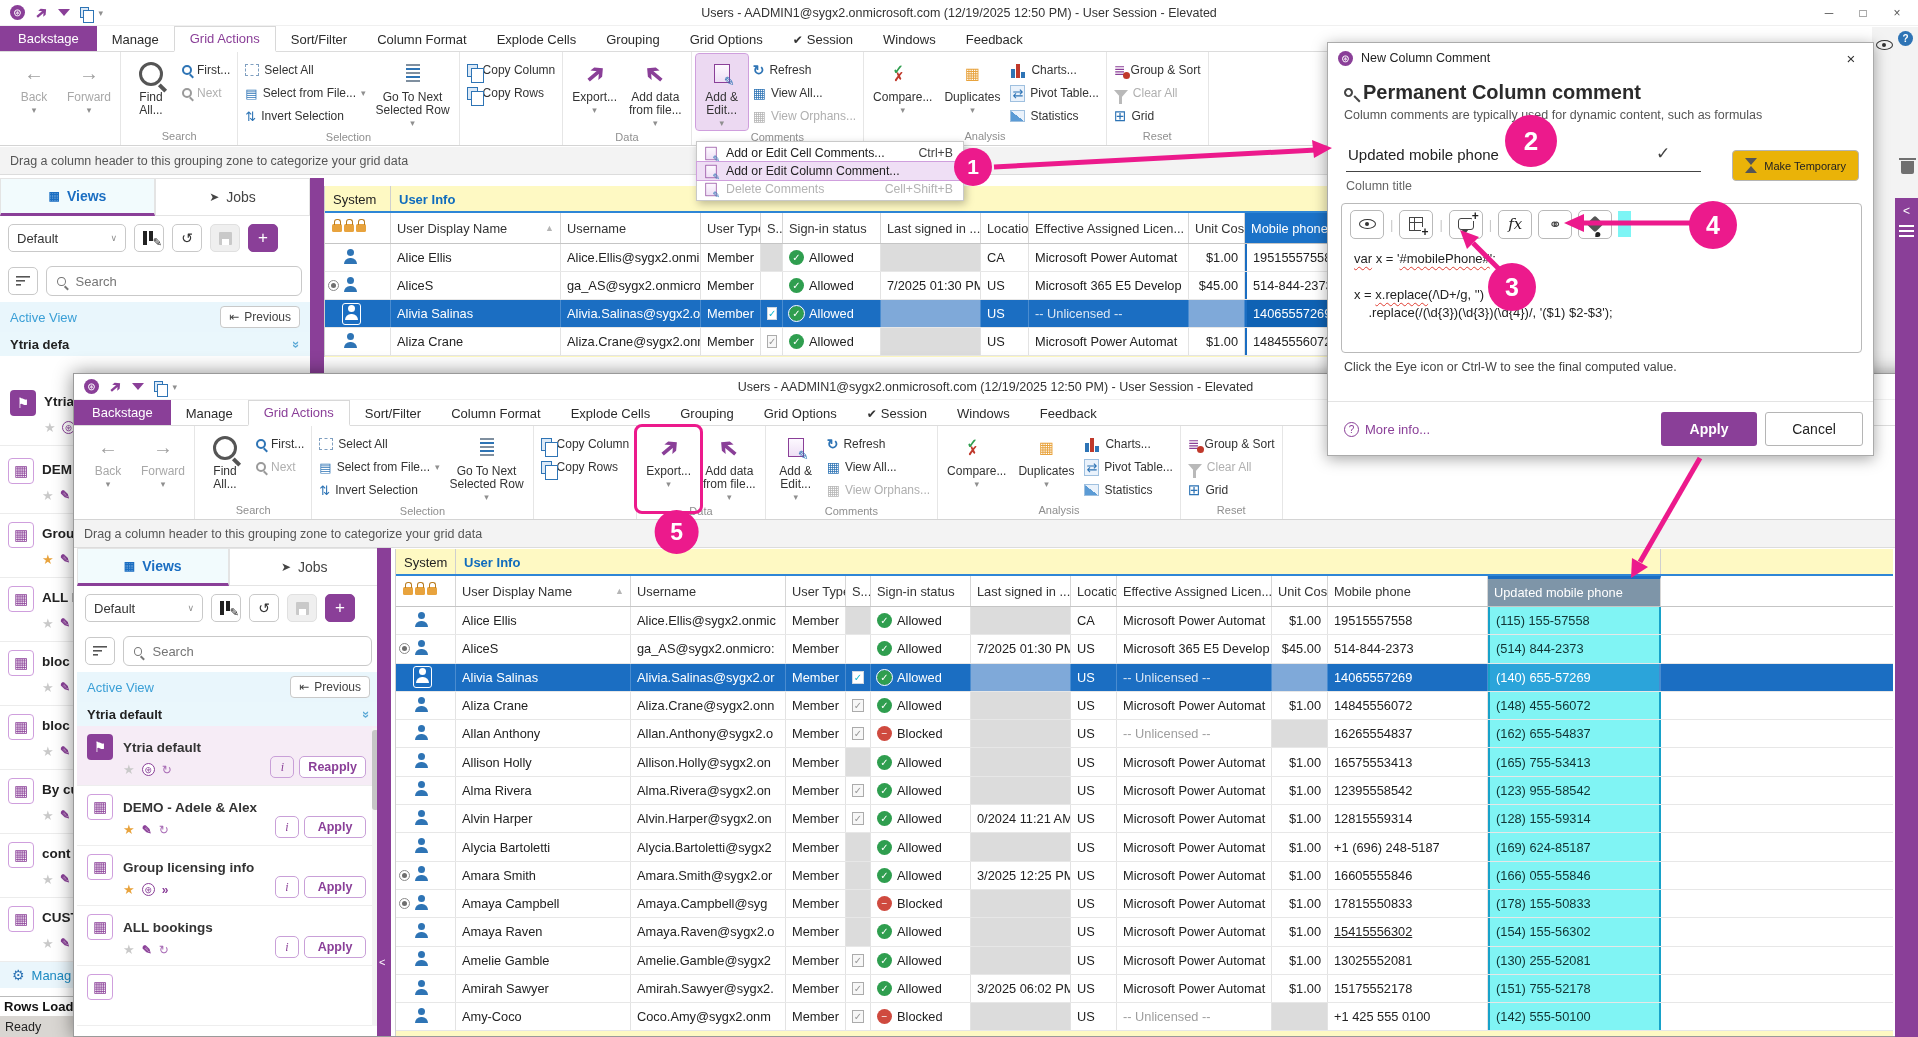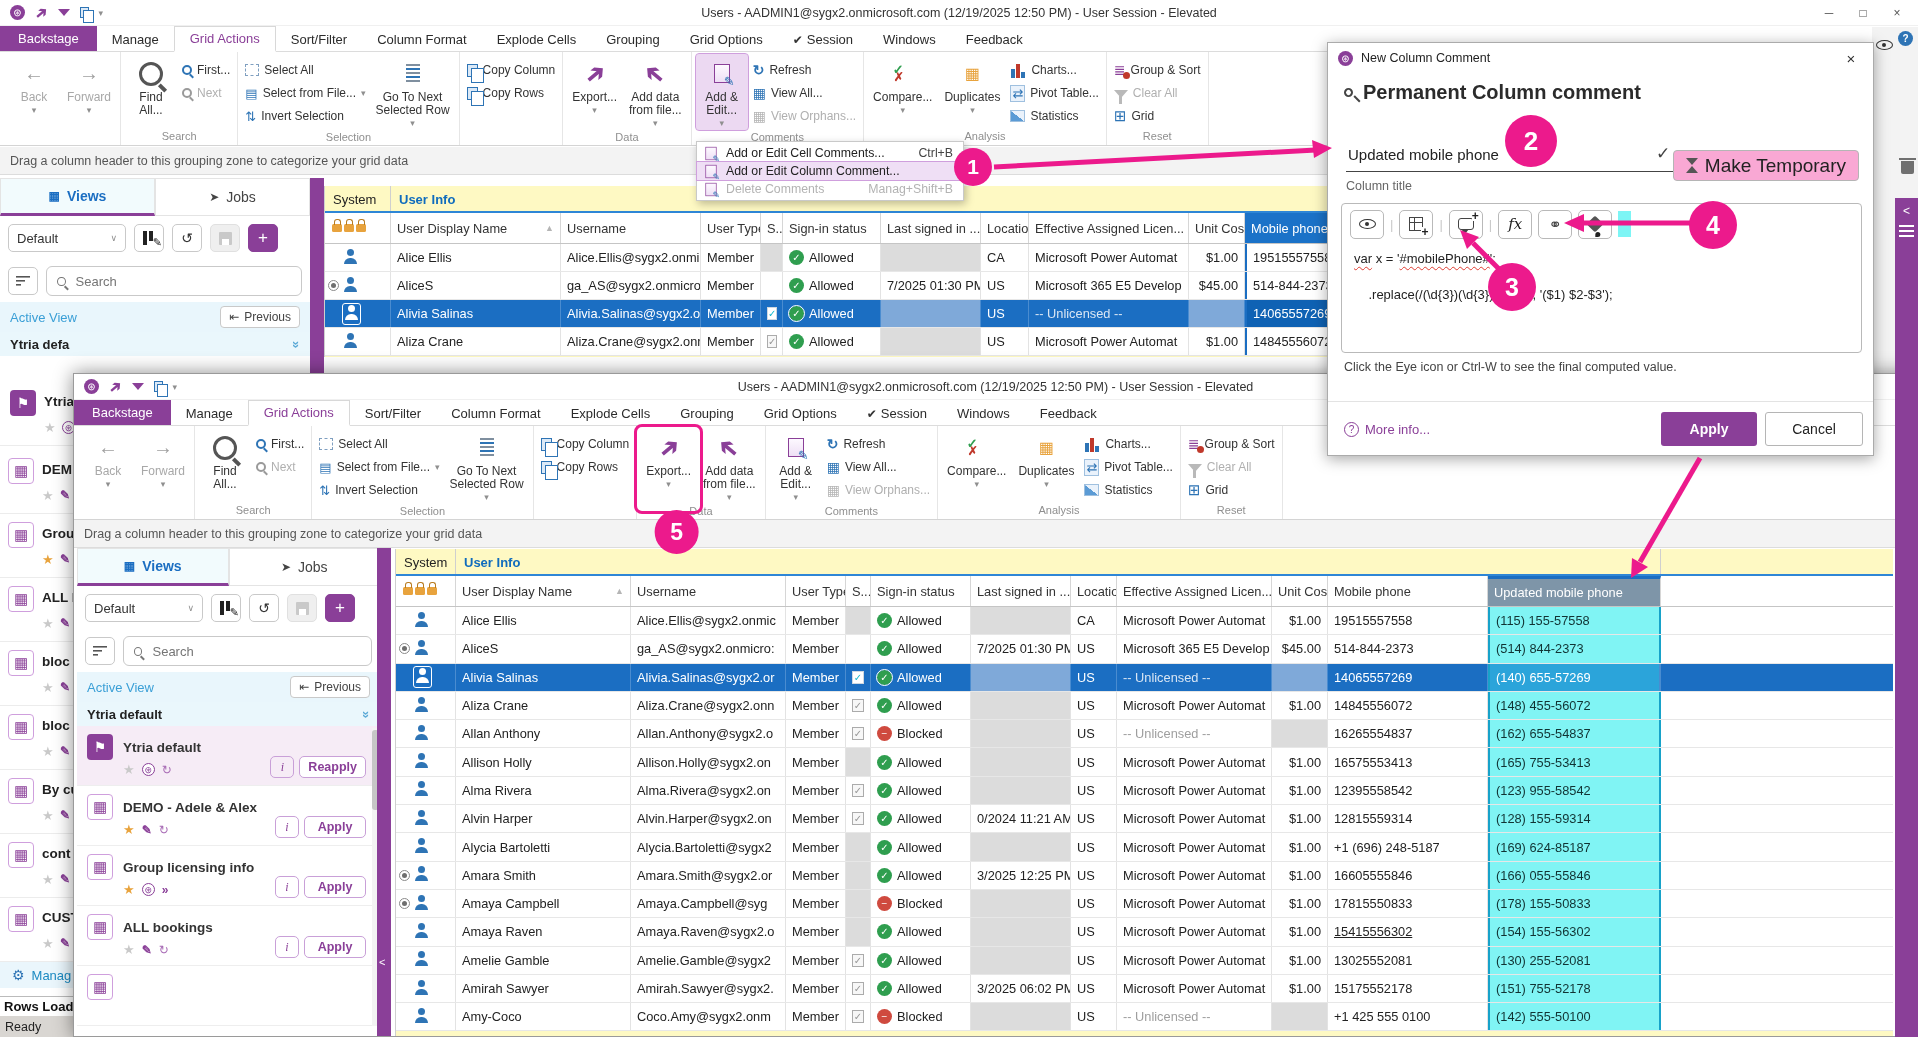--- a/index.html
+++ b/index.html
@@ -198,21 +198,21 @@
   #dlg{position:absolute;left:1327px;top:42px;width:547px;height:414px;background:#fff;border:1px solid #ababab;
     box-shadow:0 3px 14px rgba(0,0,0,.35);z-index:60;font-size:13px}
   .dlg-tb{height:30px;display:flex;align-items:center;padding:0 10px;gap:8px}
   .dlg-tb .t{font-size:12.5px;color:#222}
   .dlg-x{margin-left:auto;font-size:15px;color:#333;width:24px;text-align:center}
   .dlg-h1{display:flex;align-items:center;padding:8px 16px 0 16px;font-size:20px;font-weight:bold;color:#2b2b2b}
   .dlg-sub{padding:4px 16px 0 16px;color:#555;font-size:12.5px}
   .dlg-inrow{position:absolute;left:18px;top:95px;right:12px;height:50px}
   .dlg-input{position:absolute;left:0;top:0;width:355px;height:34px;border:none;border-bottom:1.6px solid #444;font-size:15px;color:#222;font-family:inherit;outline:none;background:transparent}
   .dlg-check{position:absolute;left:310px;top:5px;color:#444;font-size:17px}
-  .dlg-mktemp{position:absolute;right:2px;top:12px;height:31px;border:1px solid #b5b5b5;border-radius:4px;background:#f9a8d4;display:flex;align-items:center;padding:0 12px;font-size:19px;color:#222}
+  .dlg-mktemp{position:absolute;right:2px;top:12px;height:31px;border:1px solid #b5b5b5;border-radius:4px;background:#eab308;display:flex;align-items:center;padding:0 12px;font-size:11px;color:#222}
   .dlg-ctl{position:absolute;left:18px;top:136px;color:#666;font-size:12.5px}
   .dlg-ed{position:absolute;left:13px;top:160px;width:521px;height:150px;border:1px solid #b9b9b9;border-radius:4px}
   .ed-tools{display:flex;align-items:center;gap:6px;padding:5px 8px;height:40px}
   .ed-btn{width:34px;height:29px;border:1px solid #b9b9b9;border-radius:5px;display:flex;align-items:center;justify-content:center;background:#fff}
   .ed-sep{color:#c9c9c9}
   .ed-code{padding:6px 12px;font-size:13px;color:#222;line-height:18px;white-space:pre}
   .sq{text-decoration:underline;text-decoration-style:wavy;text-decoration-color:#e03c31;text-decoration-thickness:1px;text-underline-offset:3px}
   .dlg-hint{position:absolute;left:16px;top:317px;color:#444;font-size:12.5px}
   .dlg-sep{position:absolute;left:0;right:0;top:358px;border-top:1px solid #e3e3e3}
   .dlg-foot{position:absolute;left:16px;right:10px;top:366px;height:40px;display:flex;align-items:center}
@@ -656,21 +656,21 @@
       <span class="sc">Ctrl+B</span>
     </div>
     <div class="mi hot">
       <span class="ic i-addedit" style="transform: scale(0.7);"></span>
       <span>Add or Edit Column Comment...</span>
       <span class="sc"></span>
     </div>
     <div class="mi dis">
       <span class="ic i-addedit" style="transform: scale(0.7);"></span>
       <span>Delete Comments</span>
-      <span class="sc">Manag+Shift+B</span>
+      <span class="sc">Cell+Shift+B</span>
     </div>
   </div>
 
 <div id="bwin">
   <div class="titlebar">
     <div class="qat">
       <span class="ic i-ytria-logo">⊛</span>
       <span class="ic i-share">➔</span>
       <span class="ic i-filter"></span>
       <span class="ic i-copyq"></span>
@@ -1346,20 +1346,21 @@
 <div id="dlg">
   <div class="dlg-tb">
     <span class="ic i-ytria-logo">⊛</span>
     <span class="t">New Column Comment</span>
     <span class="dlg-x">×</span>
   </div>
   <div class="dlg-h1">
     <span class="ic i-pin"></span>
     <span>Permanent Column comment</span>
   </div>
+  <div class="dlg-sub">Column comments are typically used for dynamic content, such as formulas</div>
   <div class="dlg-inrow">
     <input class="dlg-input" value="Updated mobile phone" style="">
     <span class="dlg-check">✓</span>
     <div class="dlg-mktemp">
       <span class="i-hg"></span>
       <span>Make Temporary</span>
     </div>
   </div>
   <div class="dlg-ctl">Column title</div>
   <div class="dlg-ed">
@@ -1380,21 +1381,21 @@
           <span class="i-fx">fx</span>
         </div>
         <div class="ed-btn">
           <span class="i-handshake">⚭</span>
         </div>
         <div class="ed-btn">
           <span class="i-fill"></span>
         </div>
         <span class="i-swatch"></span>
       </div>
-    <div class="ed-code" id="edcode"><div><span class="sq">var</span> x = '<span class="sq">#mobilePhone#</span>';</div><div>&nbsp;</div><div>    .replace(/(\d{3})(\d{3})(\d{4})/, '($1) $2-$3');</div></div>
+    <div class="ed-code" id="edcode"><div><span class="sq">var</span> x = '<span class="sq">#mobilePhone#</span>';</div><div>&nbsp;</div><div>x = <span class="sq">x.replace</span>(/\D+/g, '')</div><div>    .replace(/(\d{3})(\d{3})(\d{4})/, '($1) $2-$3');</div></div>
   </div>
   <div class="dlg-hint">Click the Eye icon or Ctrl-W to see the final computed value.</div>
   <div class="dlg-sep"></div>
   <div class="dlg-foot">
     <span class="dlg-more">
       <span class="qcirc">?</span>
       <span>More info...</span>
     </span>
     <button class="btn-apply">Apply</button>
     <button class="btn-cancel">Cancel</button>

